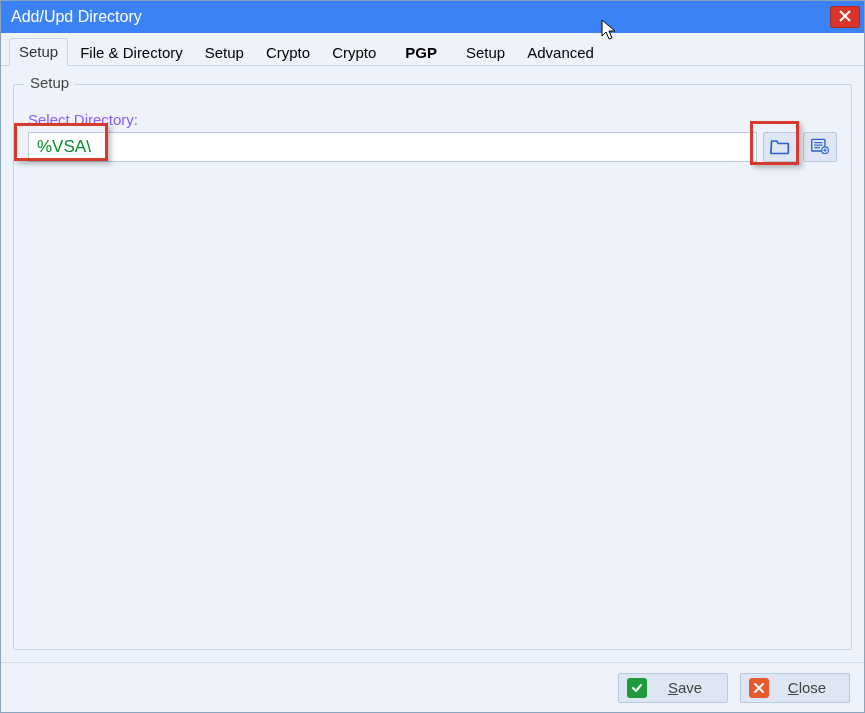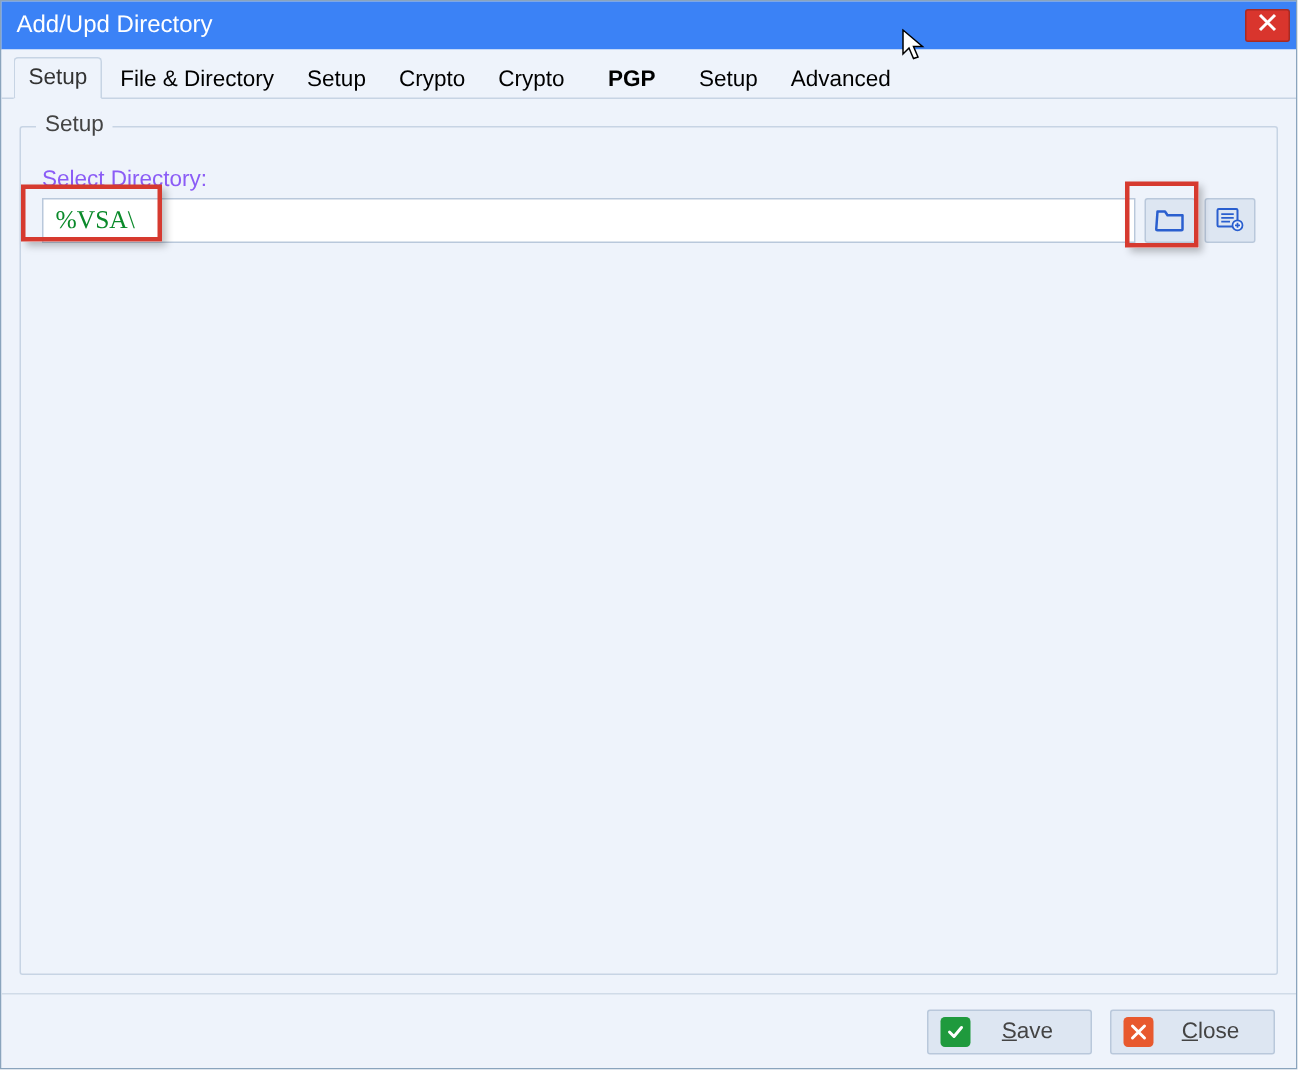--- a/index.html
+++ b/index.html
@@ -103,21 +103,21 @@
     gap: 6px;
   }
   .dir-input {
     flex: 1;
     height: 30px;
     border: 1px solid #b9c8db;
     background: #fff;
     padding: 2px 8px;
     font-size: 17px;
     color: #0a8a2a;
-    font-family: Liberation Serif, serif;
+    font-family: Liberation Sans, sans-serif;
     outline: none;
   }
   .icon-btn {
     width: 34px; height: 30px;
     background: #dde6f2;
     border: 1px solid #b9c8db;
     border-radius: 2px;
     display: flex; align-items: center; justify-content: center;
     cursor: pointer;
     color: #2a5fcf;

